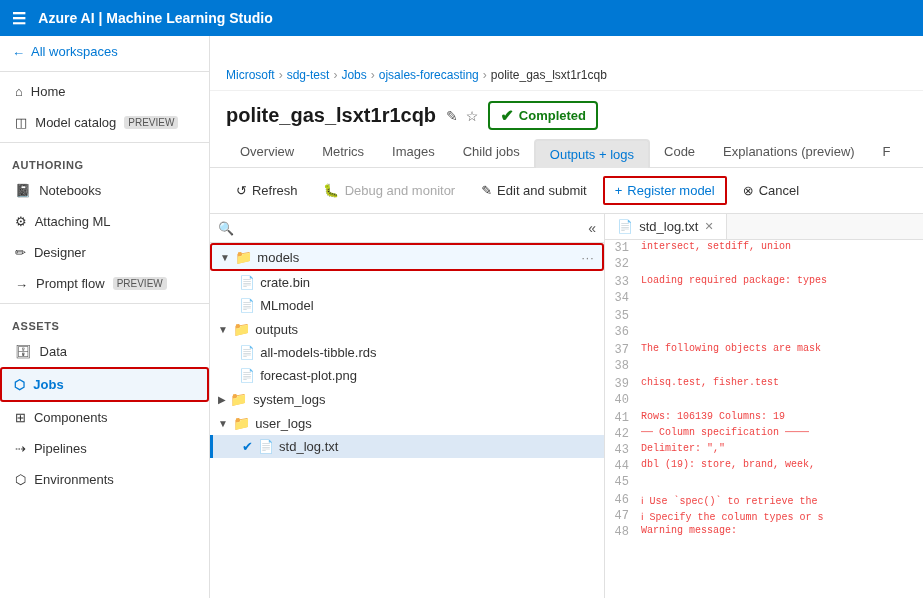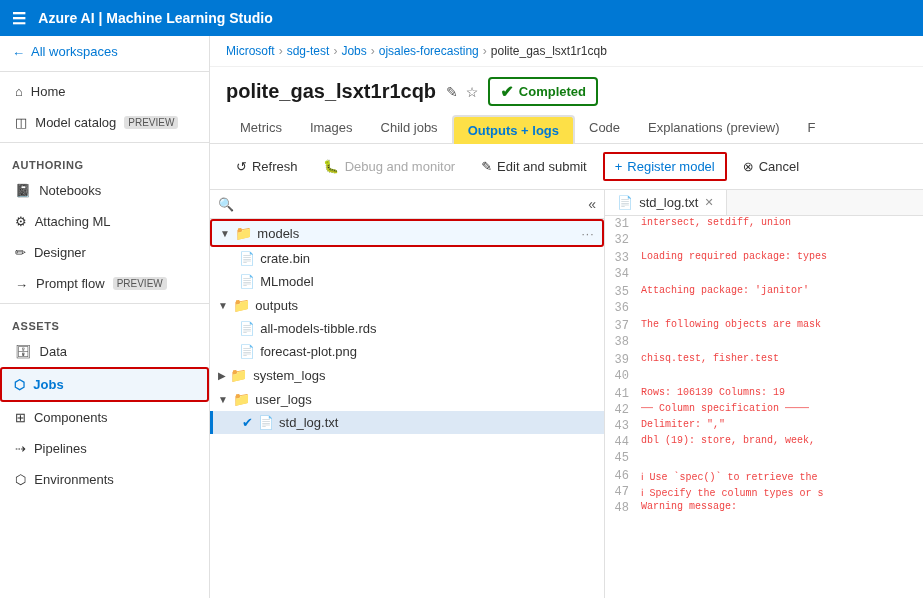--- a/index.html
+++ b/index.html
@@ -75,21 +75,21 @@
       padding: 12px 12px 4px 12px;
       font-size: 11px;
       font-weight: 700;
       color: #555;
       text-transform: uppercase;
       letter-spacing: 0.05em;
     }
     .sidebar-divider { height: 1px; background: #e0e0e0; margin: 4px 0; }
 
     
-    .main { flex: 1; display: flex; flex-direction: column; overflow: hidden; }
+    .main { flex: 1; display: flex; flex-direction: column; overflow: hidden; margin-top: 24px; }
 
     
     .breadcrumb {
       padding: 8px 16px;
       font-size: 12px;
       color: #0078d4;
       display: flex;
       align-items: center;
       gap: 4px;
       border-bottom: 1px solid #f0f0f0;
@@ -132,25 +132,25 @@
       padding: 6px 14px;
       font-size: 13px;
       cursor: pointer;
       color: #555;
       border-bottom: 2px solid transparent;
       white-space: nowrap;
     }
     .tab.active {
       color: #0078d4;
       border-bottom: 2px solid #0078d4;
-      font-weight: 700;
+      font-weight: 400;
       border: 2px solid #e0e0e0;
       border-bottom: none;
       border-radius: 4px 4px 0 0;
-      background: #fde047;
+      background: #e5e5e5;
       margin-bottom: -1px;
     }
 
     
     .toolbar {
       display: flex;
       align-items: center;
       gap: 6px;
       padding: 8px 16px;
       border-bottom: 1px solid #e0e0e0;
@@ -370,20 +370,21 @@
         <button class="icon-btn">✎</button>
         <button class="icon-btn">☆</button>
       </div>
       <div class="status-badge">
         <span class="dot">✔</span>
         <span>Completed</span>
       </div>
     </div>
 
     <div class="tabs">
+      <div class="tab"><span>Overview</span></div>
       <div class="tab"><span>Metrics</span></div>
       <div class="tab"><span>Images</span></div>
       <div class="tab"><span>Child jobs</span></div>
       <div class="tab active"><span>Outputs + logs</span></div>
       <div class="tab"><span>Code</span></div>
       <div class="tab"><span>Explanations (preview)</span></div>
       <div class="tab"><span>F</span></div>
     </div>
 
     <div class="toolbar">
@@ -490,21 +491,20 @@
           </div>
           <div class="code-line">
             <span class="line-num">33</span>
             <span class="line-code">Loading required package: types</span>
           </div>
           <div class="code-line line-empty">
             <span class="line-num">34</span>
           </div>
           <div class="code-line">
             <span class="line-num">35</span>
-            <span class="line-code">Attaching package: 'janitor'</span>
           </div>
           <div class="code-line line-empty">
             <span class="line-num">36</span>
           </div>
           <div class="code-line">
             <span class="line-num">37</span>
             <span class="line-code">The following objects are mask</span>
           </div>
           <div class="code-line line-empty">
             <span class="line-num">38</span>

